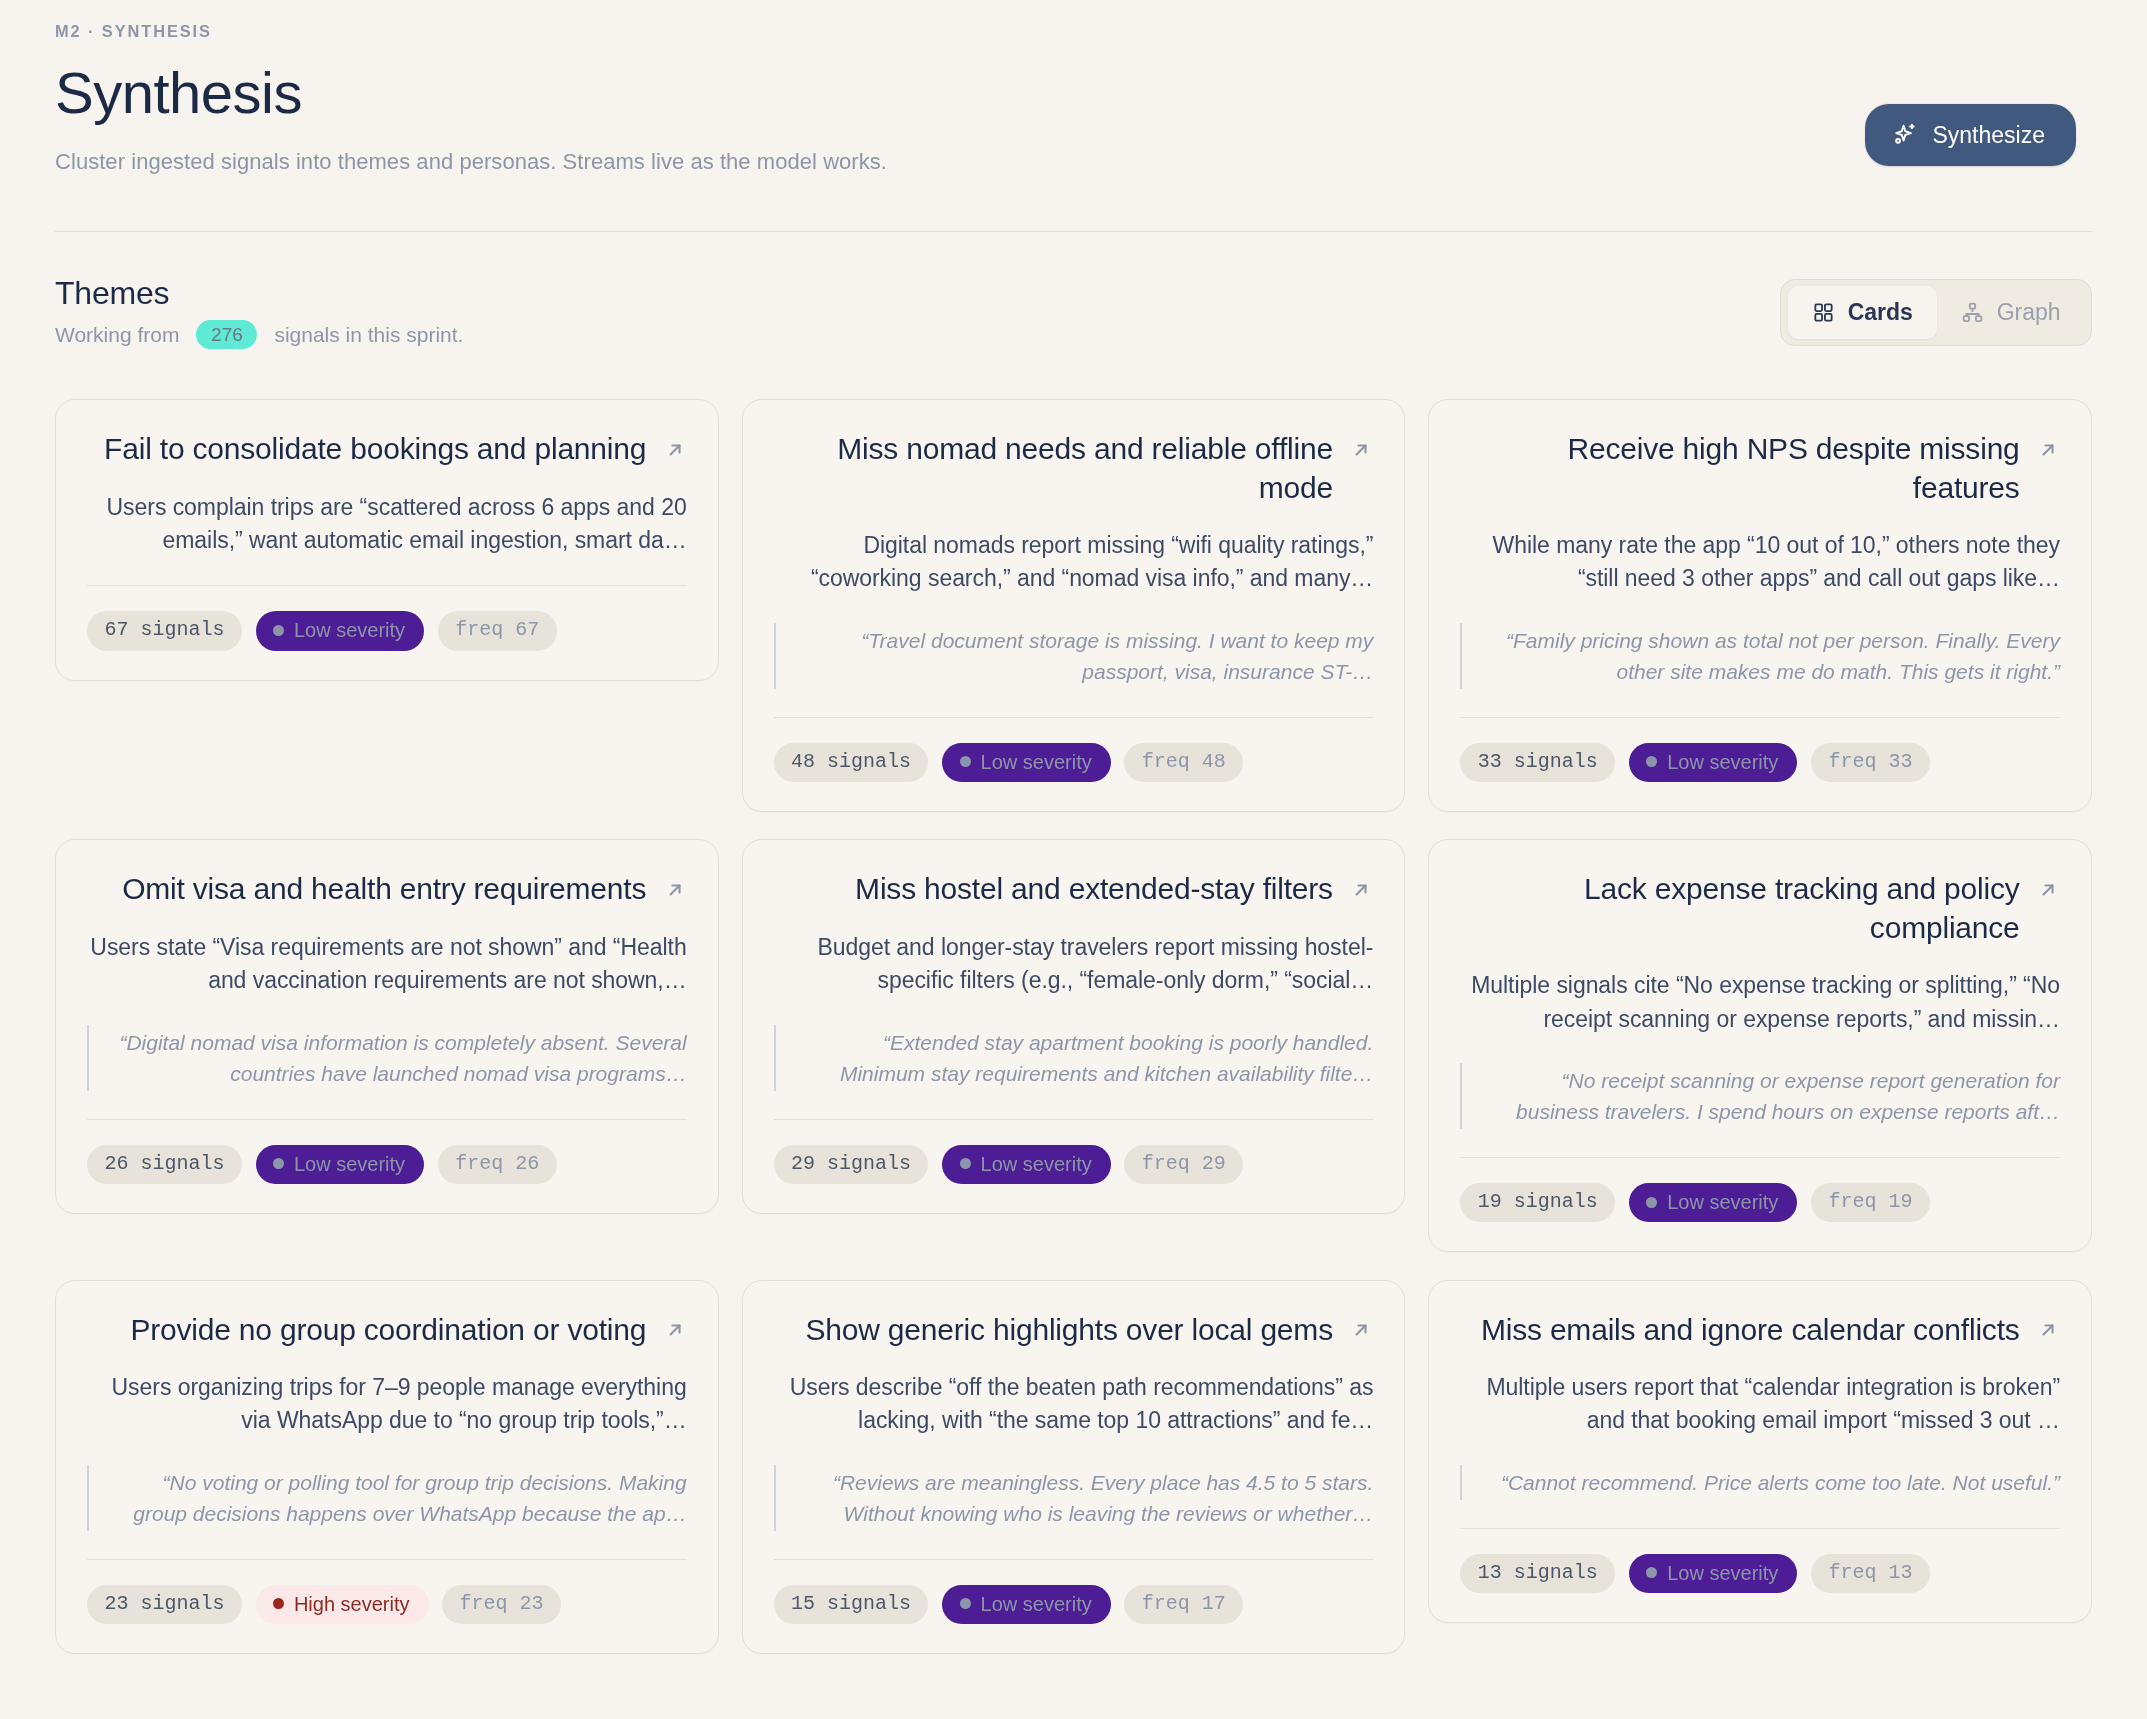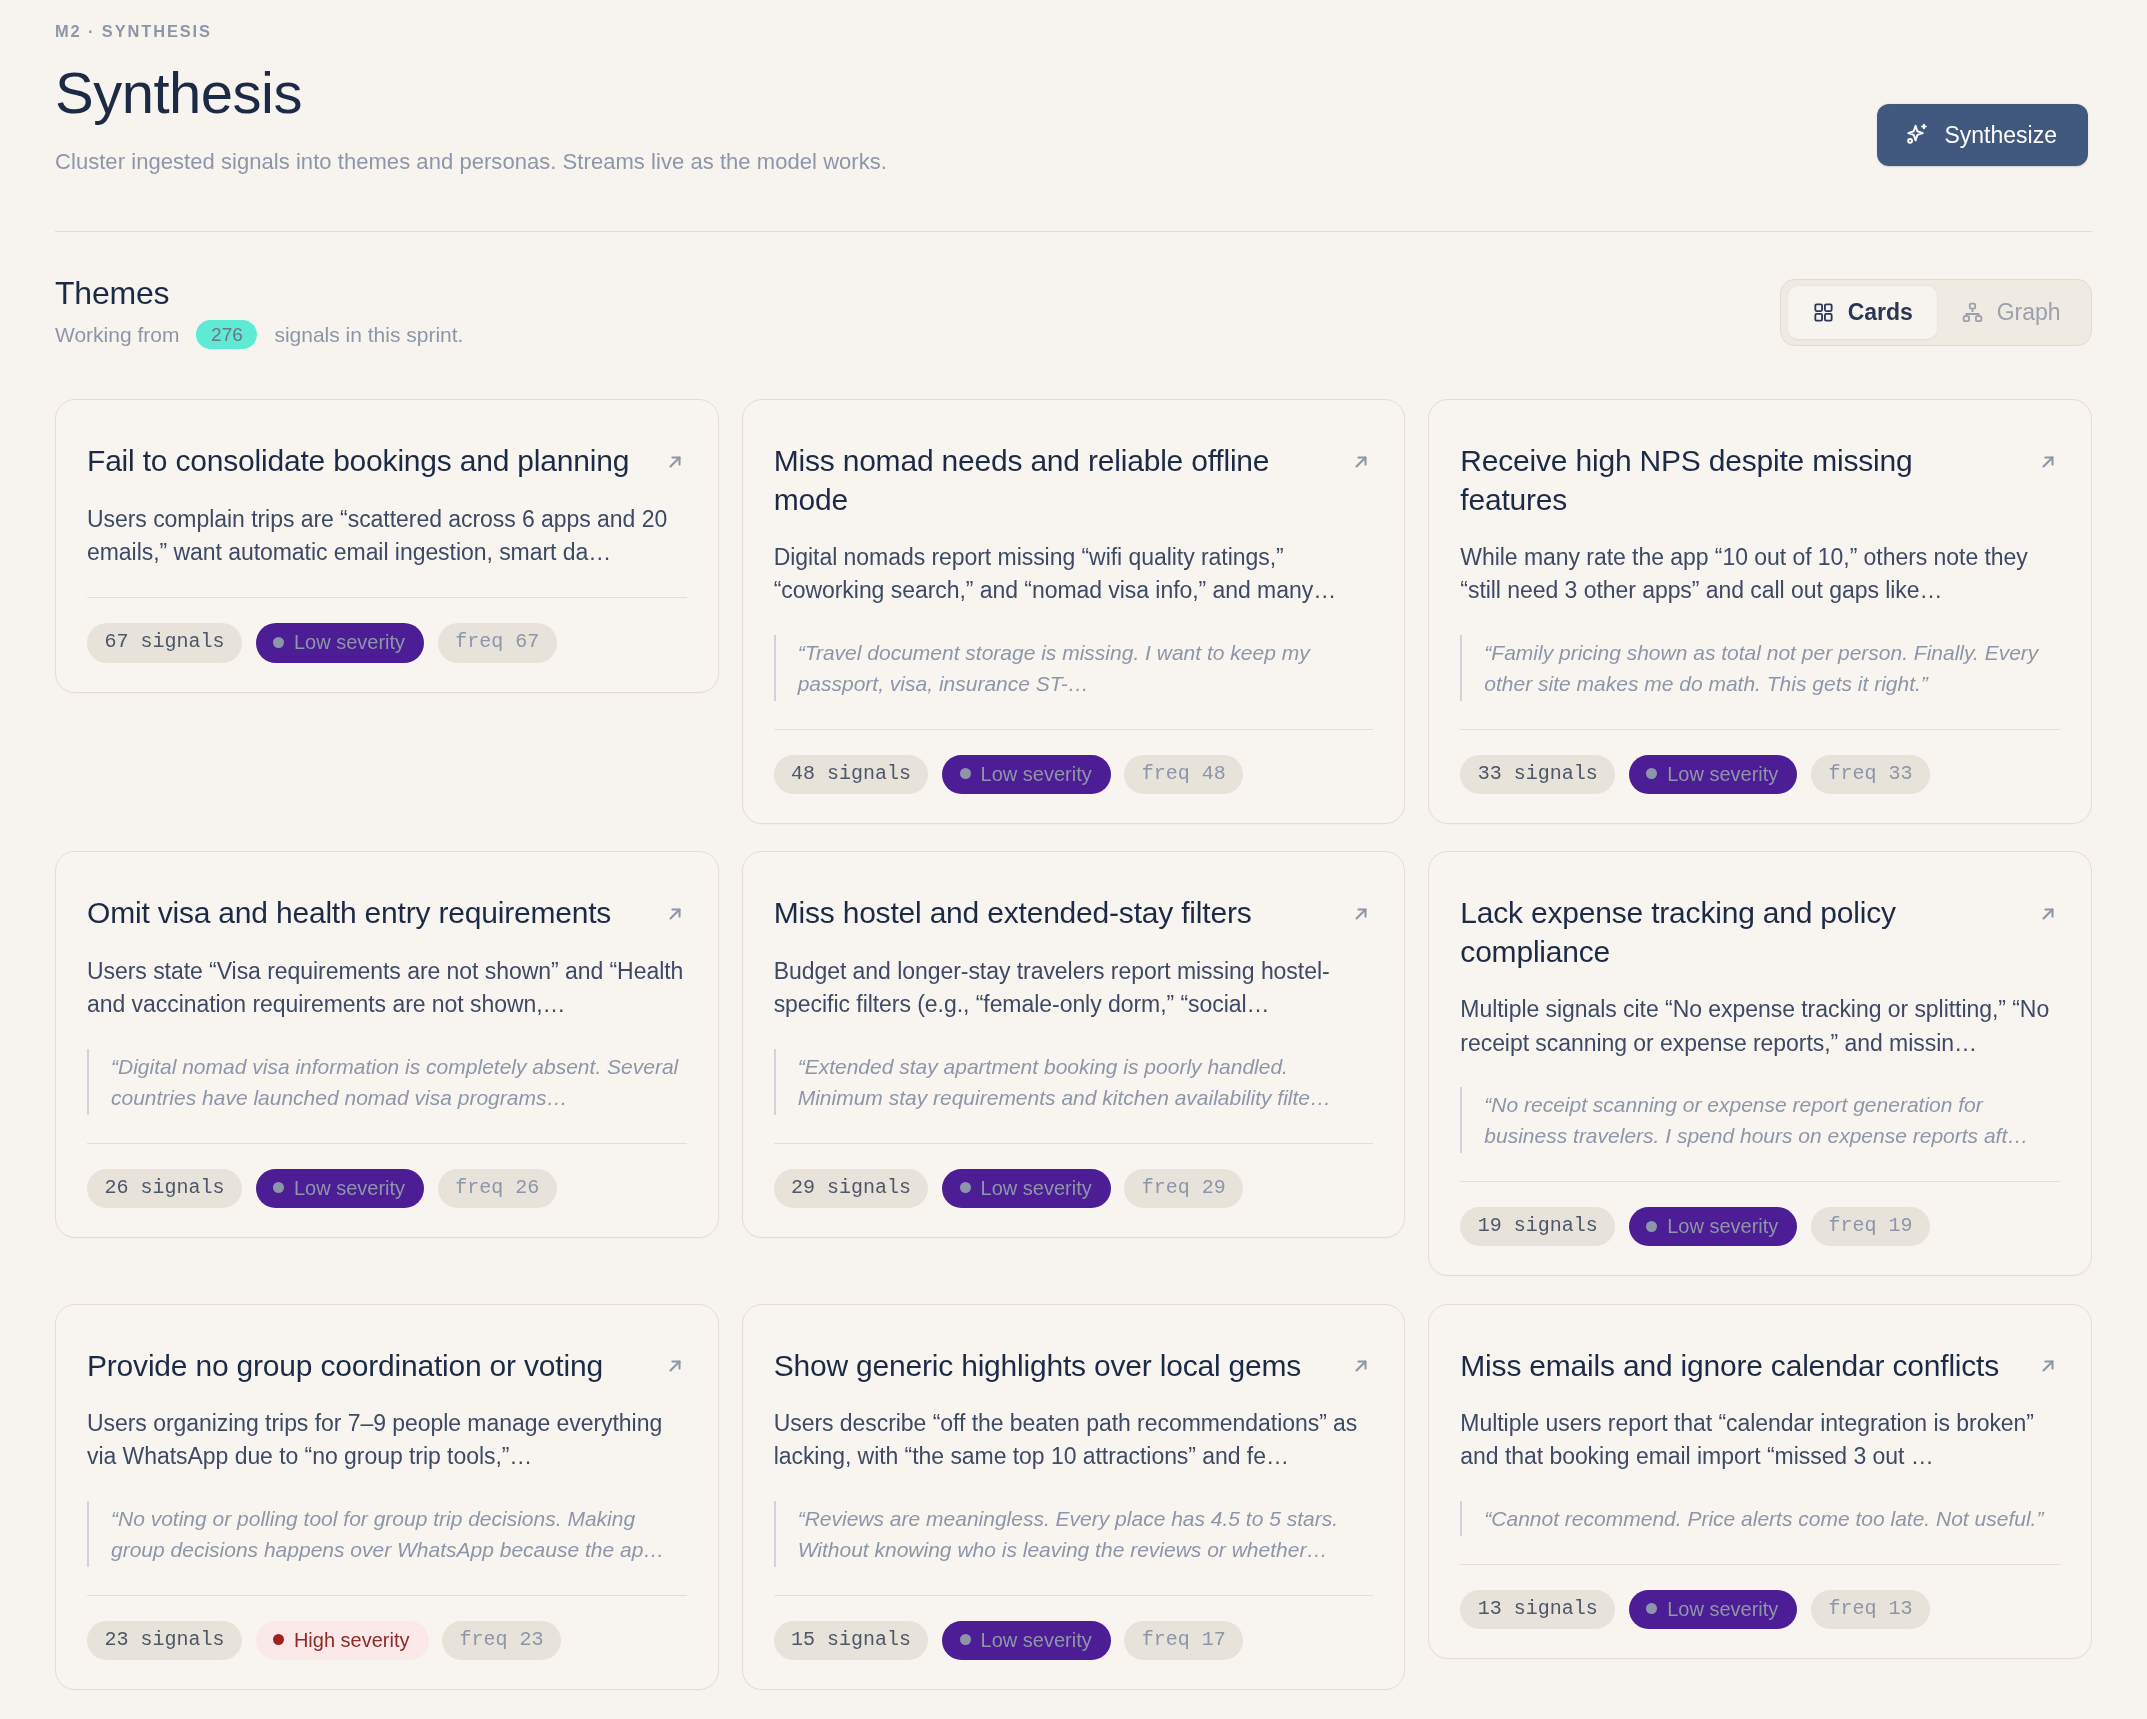--- a/index.html
+++ b/index.html
@@ -44,29 +44,29 @@
 
   .page-sub {
     font-size: 22px;
     color: #8d96a8;
     margin-top: 25.6px;
     letter-spacing: 0.05px;
   }
 
   .synthesize-btn {
     position: absolute;
-    right: 4px;
+    right: 16px;
     top: 104px;
     display: inline-flex;
     align-items: center;
     gap: 14.6px;
     background: #41597f;
     color: #ffffff;
     border: none;
-    border-radius: 12px;
+    border-radius: 24px;
     padding: 17.4px 31px 17.4px 25.6px;
     font-size: 23px;
     font-family: "Liberation Sans", sans-serif;
     cursor: pointer;
     box-shadow: 0 0.9px 1.8px rgba(20,30,50,.16);
   }
   .synthesize-btn .spark { display: block; width: 27.4px; height: 27.4px; }
 
   .head-rule {
     height: 0.9px;
@@ -144,22 +144,23 @@
     column-gap: 23px;
     row-gap: 27.4px;
     align-items: start;
     padding-bottom: 37px;
   }
 
   .card {
     background: #f8f5f0;
     border: 0.9px solid #e3ded5;
     border-radius: 20px;
-    padding: 42px 31px 29px;
+    padding: 30px 31px 29px;
     box-shadow: 0 0.9px 0.9px rgba(30,30,30,.02);
+    text-align: right;
   }
 
   .card-head {
     display: flex;
     align-items: flex-start;
     gap: 16.4px;
   }
   .card-title {
     flex: 1;
     font-size: 30px;

